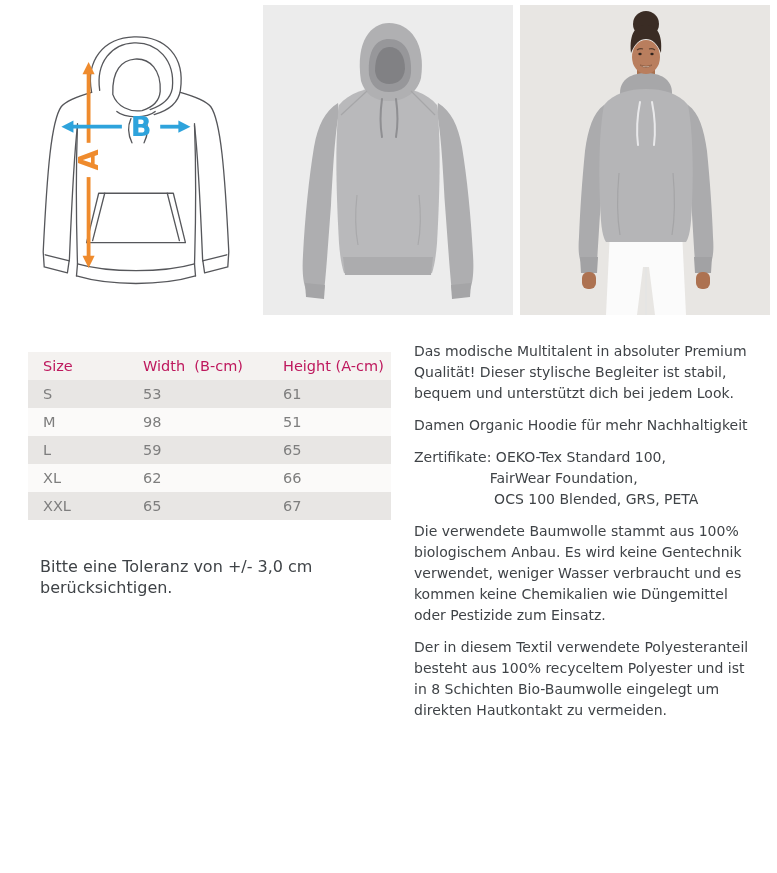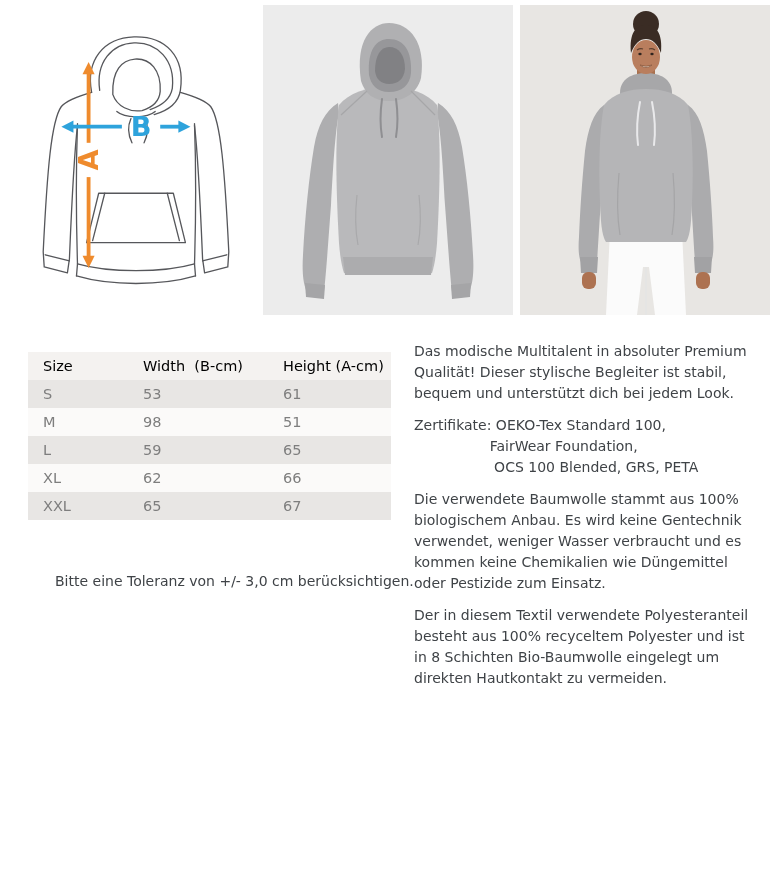--- a/index.html
+++ b/index.html
@@ -17,31 +17,31 @@
   .fig-diagram { left:20px; top:28px; width:232px; height:274px; }
   .fig-product { left:263px; top:5px;  width:250px; height:310px; background:#ececec; }
   .fig-model   { left:520px; top:5px;  width:250px; height:310px; background:#e8e6e3; }
 
   
   .table-wrap { position:absolute; left:28px; top:352px; width:363px; }
   table.size-table {
     width:363px; border-collapse:collapse; font-size:14.5px; color:#7e7e7e;
     white-space:pre;
   }
-  .size-table th { font-weight:normal; color:#000000; text-align:left; }
+  .size-table th { font-weight:normal; color:#be185d; text-align:left; }
   .size-table th, .size-table td { height:28px; padding:0; vertical-align:middle; }
   .size-table .col1 { width:115px; padding-left:15px; }
   .size-table .col2 { width:140px; }
   .size-table thead tr { background:#f4f2f0; }
   .size-table tbody tr:nth-child(odd)  { background:#e8e6e4; }
   .size-table tbody tr:nth-child(even) { background:#fbfaf9; }
 
   .tolerance-note {
     position:absolute; left:40px; top:556px; width:370px;
-    font-size:14px; line-height:21px; margin:15px;
+    font-size:16px; line-height:21px; margin:0;
   }
 
   
   .description { position:absolute; left:414px; top:341px; width:364px; }
   .description p {
     margin:0 0 11px 0; font-size:14px; line-height:21px; white-space:pre-wrap;
   }
 </style>
 </head>
 <body>
@@ -203,20 +203,21 @@
       </tbody>
     </table>
   </div>
 
   <p class="tolerance-note">Bitte eine Toleranz von +/- 3,0 cm berücksichtigen.</p>
 
   <div class="description">
     <p>Das modische Multitalent in absoluter Premium
 Qualität! Dieser stylische Begleiter ist stabil,
 bequem und unterstützt dich bei jedem Look.</p>
+    <p>Damen Organic Hoodie für mehr Nachhaltigkeit</p>
     <p>Zertifikate: OEKO-Tex Standard 100,
                  FairWear Foundation,
                   OCS 100 Blended, GRS, PETA</p>
     <p>Die verwendete Baumwolle stammt aus 100%
 biologischem Anbau. Es wird keine Gentechnik
 verwendet, weniger Wasser verbraucht und es
 kommen keine Chemikalien wie Düngemittel
 oder Pestizide zum Einsatz.</p>
     <p>Der in diesem Textil verwendete Polyesteranteil
 besteht aus 100% recyceltem Polyester und ist

